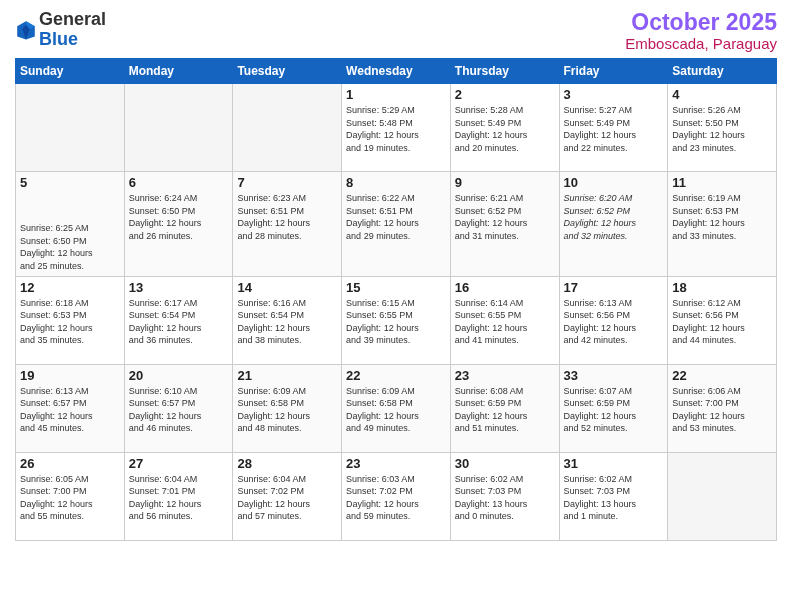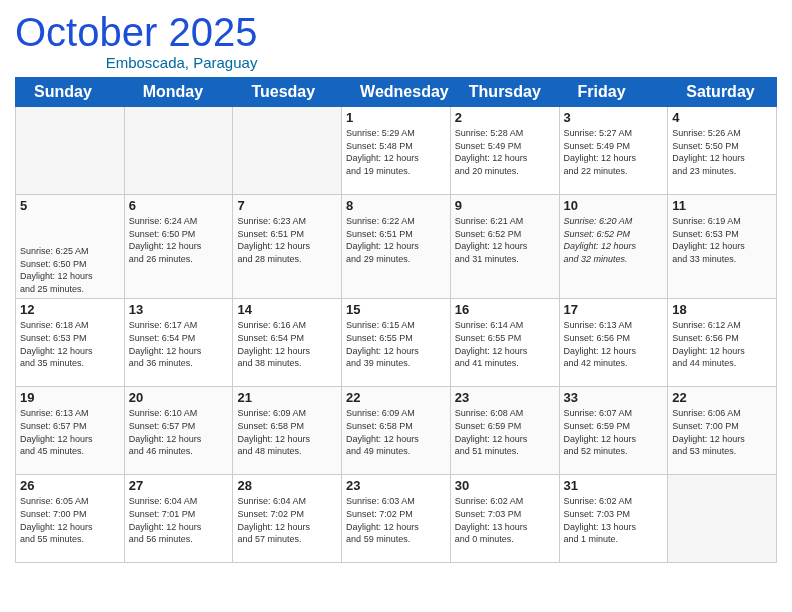--- a/index.html
+++ b/index.html
@@ -34,40 +34,40 @@
     .logo-blue { color: #1565c0; }
     .logo-icon {
       width: 22px;
       height: 22px;
       margin-right: 2px;
     }
     .title-block {
       text-align: right;
     }
     .month-title {
-      font-size: 40px;
-      font-weight: normal;
-      color: #1d4ed8;
+      font-size: 23px;
+      font-weight: bold;
+      color: #8b5cf6;
       line-height: 1.1;
     }
     .location {
       font-size: 15px;
-      color: #0369a1;
+      color: #be185d;
     }
     table {
       width: 100%;
       border-collapse: collapse;
       table-layout: fixed;
     }
     th {
       background-color: #1565c0;
       color: #fff;
-      font-size: 16px;
+      font-size: 12px;
       font-weight: bold;
-      padding: 5px 18px;
+      padding: 5px 4px;
       text-align: left;
       border: 1px solid #1565c0;
     }
     td {
       border: 1px solid #ccc;
       vertical-align: top;
       padding: 3px 4px;
       font-size: 9.5px;
       color: #333;
       height: 88px;
@@ -89,20 +89,31 @@
     }
     tr:nth-child(even) td:not(.empty) {
       background: #fafafa;
     }
   </style>
 </head>
 <body>
 
 <div class="page">
   <div class="header">
+    <div class="logo">
+      <svg class="logo-icon" viewBox="0 0 30 30">
+        <polygon points="15,3 27,10 27,24 15,28 3,24 3,10" fill="#1565c0"></polygon>
+        <polygon points="15,3 27,10 20,14 15,8" fill="#1976d2"></polygon>
+        <polygon points="15,8 20,14 15,28 10,14" fill="#0d47a1"></polygon>
+      </svg>
+      <div class="logo-text">
+        <span class="logo-general">General</span><br>
+        <span class="logo-blue">Blue</span>
+      </div>
+    </div>
     <div class="title-block">
       <div class="month-title">October 2025</div>
       <div class="location">Emboscada, Paraguay</div>
     </div>
   </div>
 
   <table>
     <thead>
       <tr>
       <th>Sunday</th>

